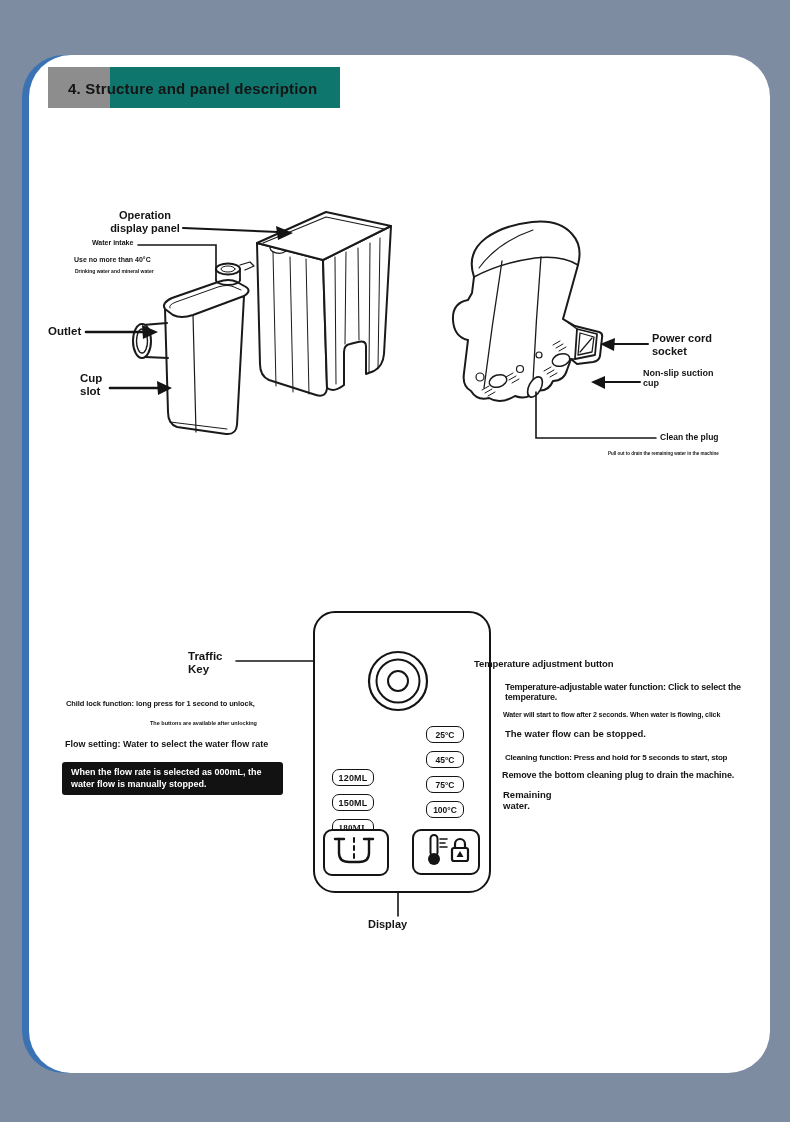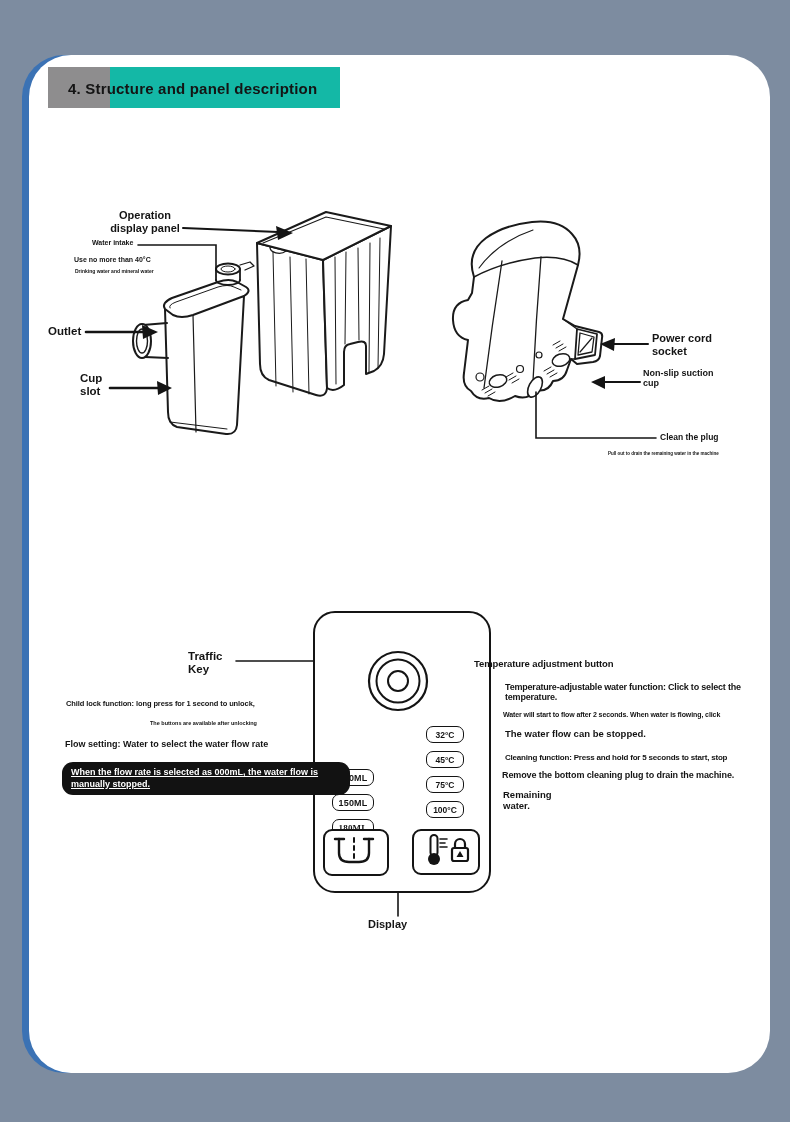--- a/index.html
+++ b/index.html
@@ -7,33 +7,33 @@
     width:790px;height:1122px;position:relative;
     background:#7d8ca0;
     font-family:"Liberation Sans",sans-serif;color:#141414;
     overflow:hidden;
   }
   .accent{position:absolute;left:22px;top:55px;width:740px;height:1018px;background:#3b72b4;border-radius:42px;}
   .card{position:absolute;left:29px;top:55px;width:741px;height:1018px;background:#ffffff;border-radius:42px;}
   .abs{position:absolute;}
   .lb{position:absolute;font-weight:bold;color:#141414;white-space:nowrap;line-height:1.15;}
   .wrap{white-space:normal;}
-  .hdr{position:absolute;left:48px;top:67px;width:292px;height:41px;background:#14b8a6;}
+  .hdr{position:absolute;left:48px;top:67px;width:292px;height:41px;background:#0f766e;}
   .hdr-dark{position:absolute;left:0;top:0;width:62px;height:100%;background:#8e8d8e;}
   .hdr-title{position:absolute;left:20px;top:50%;transform:translateY(-50%);font-size:15px;font-weight:bold;letter-spacing:.2px;white-space:nowrap;}
   .panel{position:absolute;left:313px;top:611px;width:174px;height:278px;border:2px solid #141414;border-radius:22px;background:#fff;}
   .pbtn{position:absolute;border:1.6px solid #141414;border-radius:7px;background:#fff;
         display:flex;align-items:center;justify-content:center;
         font-weight:bold;color:#141414;}
   .flowbtn{left:332px;width:40px;height:15px;font-size:9px;letter-spacing:.2px;margin-top:43px;}
   .tempbtn{left:426px;width:36px;height:15px;font-size:8.5px;}
   .iconbtn{position:absolute;border:2px solid #141414;border-radius:9px;background:#fff;}
   svg{display:block;}
-  .note-box{position:absolute;left:62px;top:762px;width:288px;background:#121212;color:#ffffff;
-            border-radius:11px;padding:5px 9px;font-weight:bold;font-size:9px;line-height:1.3;box-sizing:border-box;text-decoration:underline;}
+  .note-box{position:absolute;left:62px;top:762px;width:221px;background:#121212;color:#ffffff;
+            border-radius:3px;padding:5px 9px;font-weight:bold;font-size:9px;line-height:1.3;box-sizing:border-box;}
 </style>
 </head>
 <body>
 
 <div class="accent"></div>
 <div class="card"></div>
 
 <div class="hdr">
   <div class="hdr-dark"></div>
   <div class="hdr-title">4. Structure and panel description</div>
@@ -146,21 +146,21 @@
     <circle cx="38" cy="38" r="21.5" stroke-width="2"></circle>
     <circle cx="38" cy="38" r="10" stroke-width="2"></circle>
   </g>
 </svg>
 
 <div class="pbtn flowbtn" style="top:726px;">120ML</div>
 <div class="pbtn flowbtn" style="top:751px;">150ML</div>
 <div class="pbtn flowbtn" style="top:776px;font-family:Liberation Serif, serif;">180ML</div>
 <div class="pbtn flowbtn" style="top:801px;">800ML</div>
 
-<div class="pbtn tempbtn" style="top:726px;">32°C</div>
+<div class="pbtn tempbtn" style="top:726px;">25°C</div>
 <div class="pbtn tempbtn" style="top:751px;">45°C</div>
 <div class="pbtn tempbtn" style="top:776px;">75°C</div>
 <div class="pbtn tempbtn" style="top:801px;">100°C</div>
 
 <div class="iconbtn" style="left:323px;top:829px;width:62px;height:43px;">
   <svg width="58" height="39" viewBox="0 0 58 39">
     <g stroke="#141414" fill="none" stroke-linecap="round">
       <path d="M14,8 L14,22 Q14,31 24,31 L34,31 Q44,31 44,22 L44,8" stroke-width="2.4"></path>
       <path d="M10,8 H19 M39,8 H48" stroke-width="2.4"></path>
       <path d="M29,7 V27" stroke-width="2" stroke-dasharray="4,4"></path>

